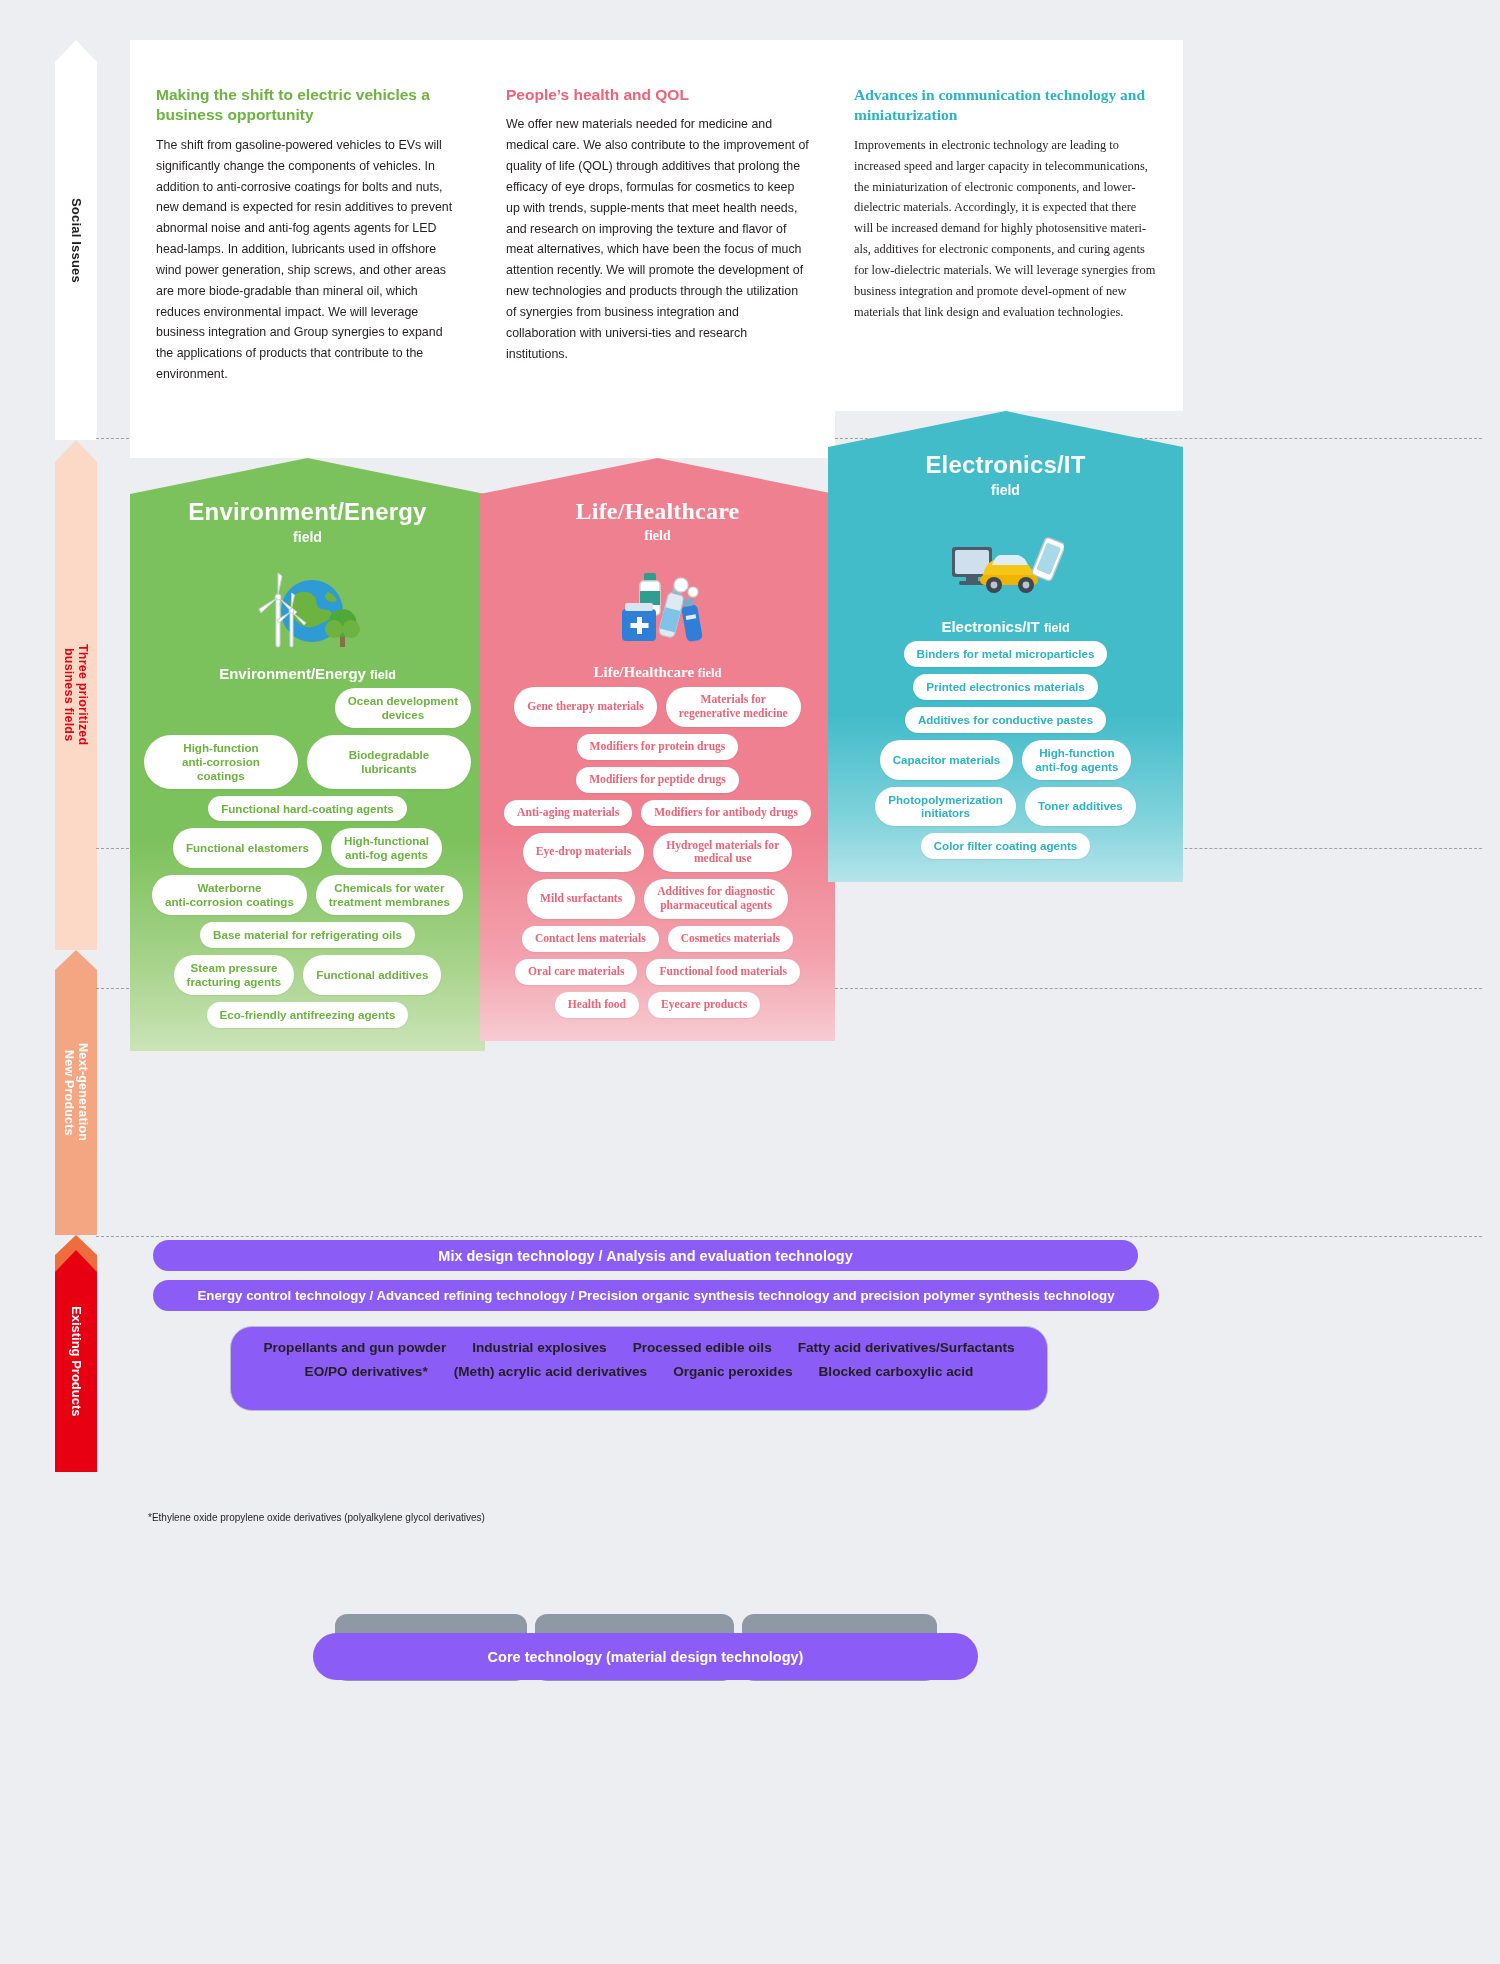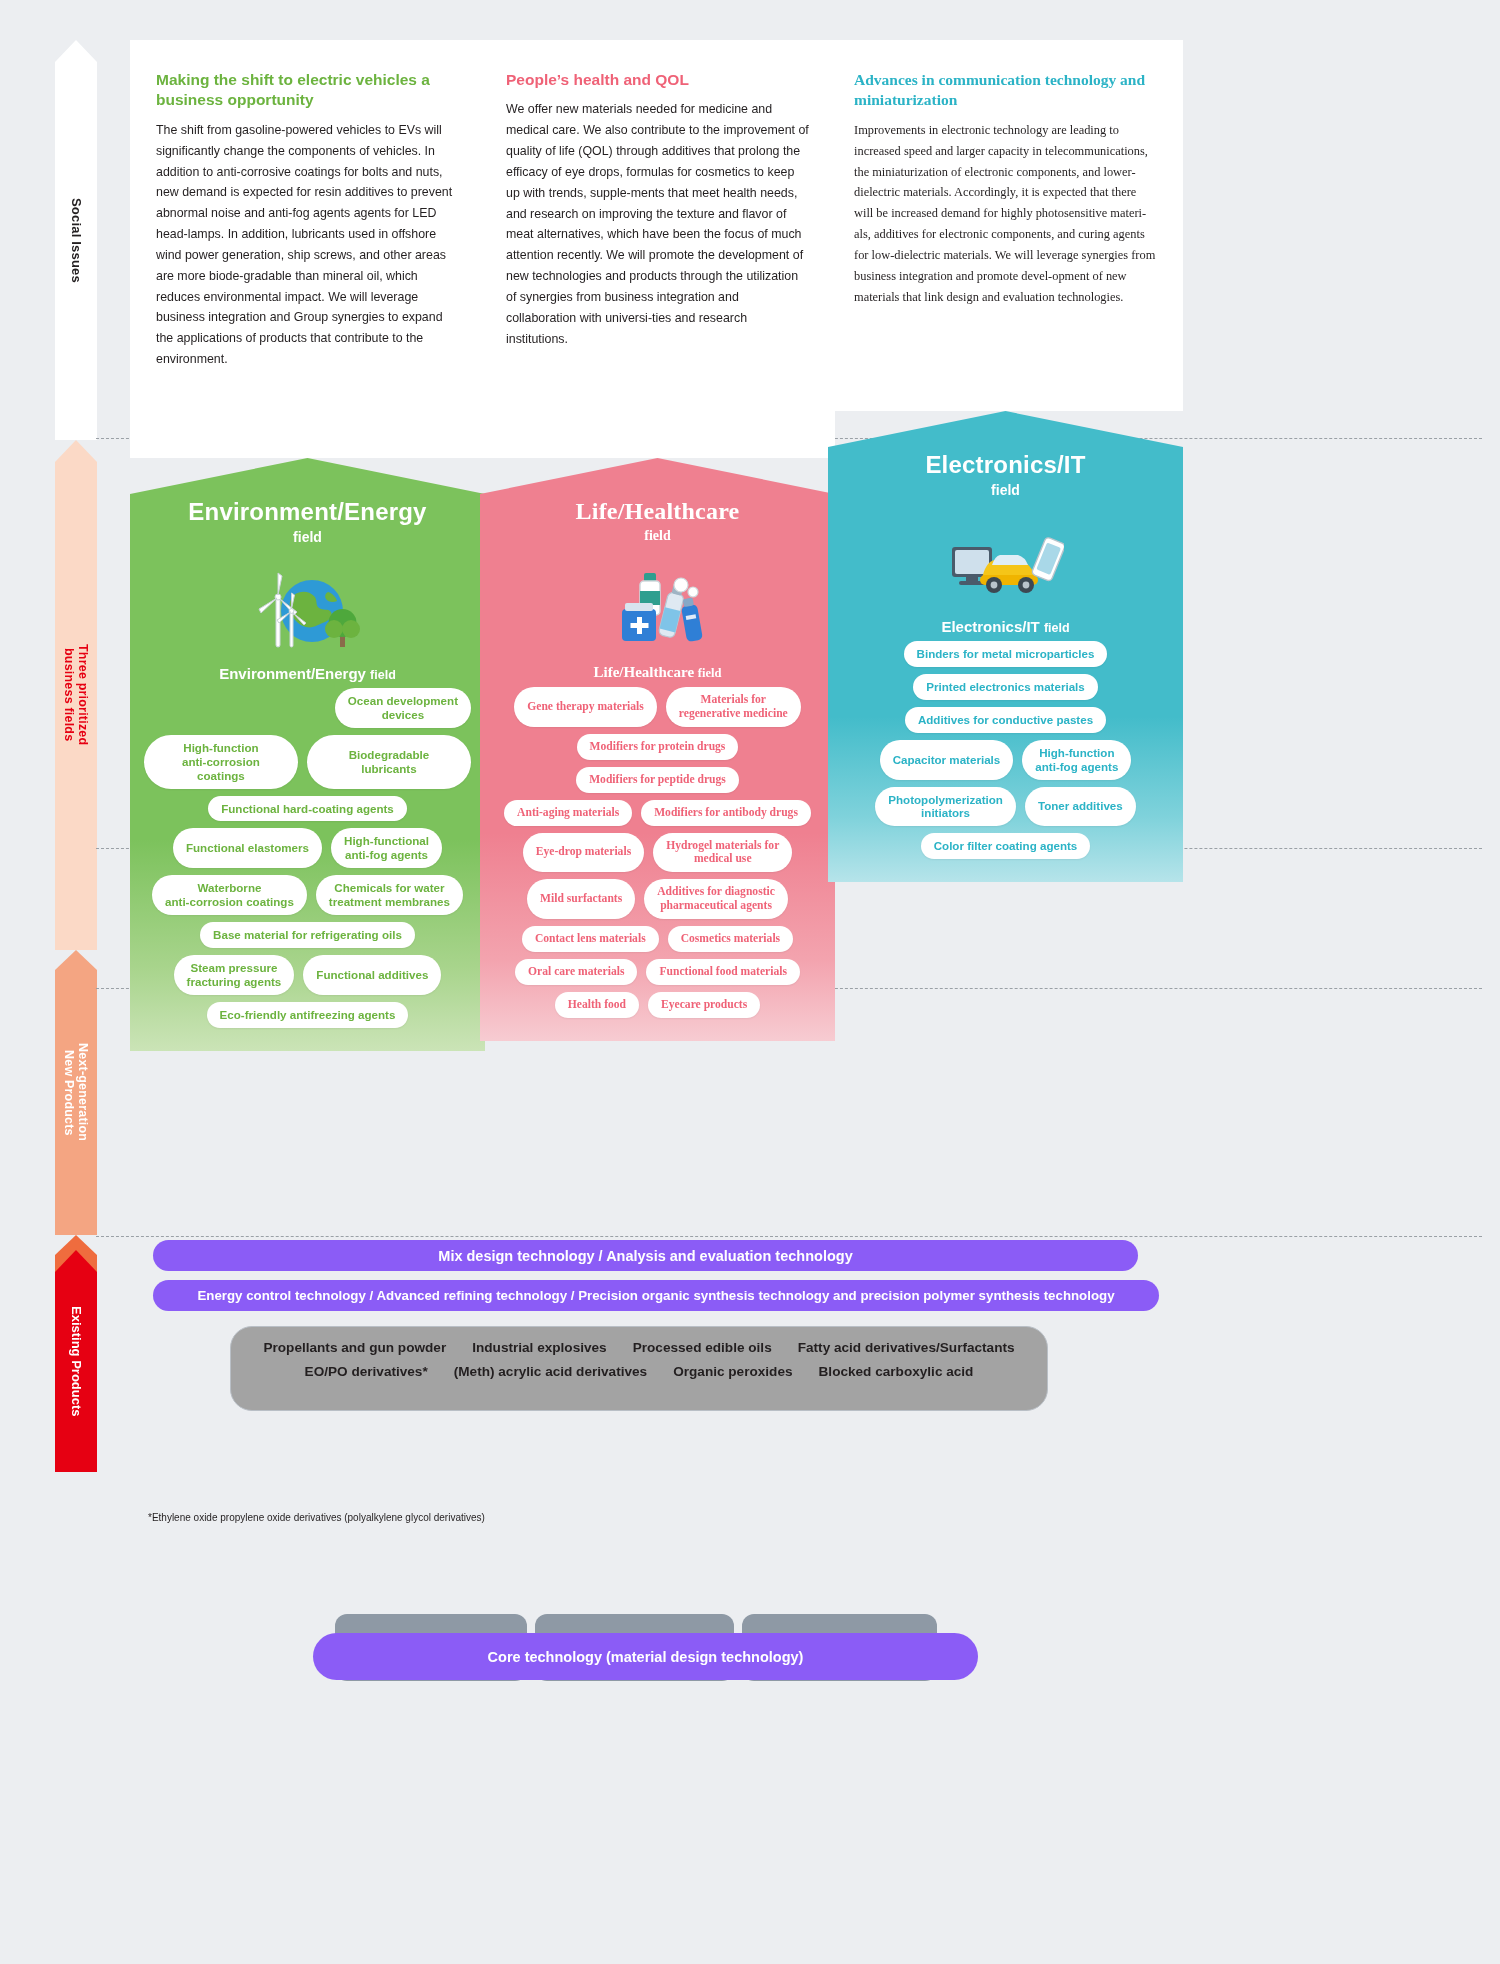--- a/index.html
+++ b/index.html
@@ -38,21 +38,21 @@
 
   
   .guide { position:absolute; left:96px; right:18px; border-top:1px dashed #9aa0a6; height:0; }
 
   
   .col { position:absolute; top:40px; width:355px; }
   .col.c1 { left:130px; }
   .col.c2 { left:480px; }
   .col.c3 { left:828px; }
 
-  .col-white { background:#ffffff; padding:30px 26px 14px 26px; }
+  .col-white { background:#ffffff; padding:45px 26px 14px 26px; }
   .col.c1 .col-white { height:418px; }
   .col.c2 .col-white { height:418px; }
   .col.c3 .col-white { height:371px;font-family:Liberation Serif, serif; }
 
   .issue-title { font-size:15.5px; font-weight:bold; line-height:1.32; margin-bottom:9px; }
   .c1 .issue-title { color:#6cb33f; }
   .c2 .issue-title { color:#ef6277; }
   .c3 .issue-title { color:#2bb3c6; }
   .issue-body { font-size:12.4px; line-height:1.68; color:#231f20; }
 
@@ -98,21 +98,21 @@
   .redbar {
     position:absolute; background:#8b5cf6; color:#fff; border-radius:999px;
     text-align:center; font-weight:bold; display:flex; align-items:center; justify-content:center;
   }
   #redbar1 { left:23px; top:0px;  width:985px;  height:31px; font-size:14.5px; }
   #redbar2 { left:23px; top:40px; width:1006px; height:31px; font-size:13.3px; }
   #redbar3 { left:183px; top:393px; width:665px; height:47px; font-size:14.5px; z-index:5; }
 
   #existing-box {
     position:absolute; left:100px; top:86px; width:818px; min-height:85px;
-    background:#a3a3a3; border:1px solid #b9bfc6; border-radius:22px;
+    background:#8b5cf6; border:1px solid #b9bfc6; border-radius:22px;
     padding:13px 20px; display:flex; flex-direction:column; gap:9px; align-items:center;
   }
   .exrow { display:flex; justify-content:center; gap:26px; flex-wrap:wrap; }
   .exitem { font-size:13.6px; font-weight:bold; color:#231f20; white-space:nowrap; }
 
   .graychip {
     position:absolute; top:374px; height:67px; background:#8e99a5; color:#fff;
     border-radius:12px; display:flex; align-items:center; justify-content:center;
     font-size:14.6px; font-weight:bold; text-align:center;
   }

